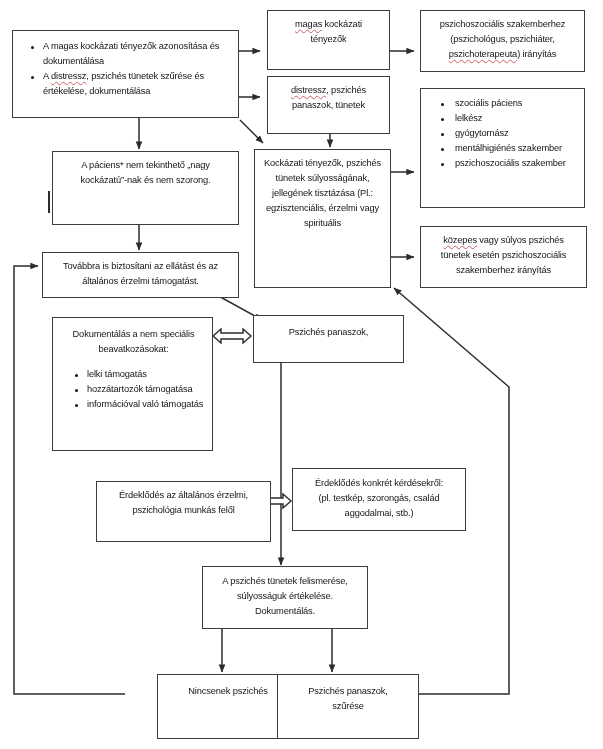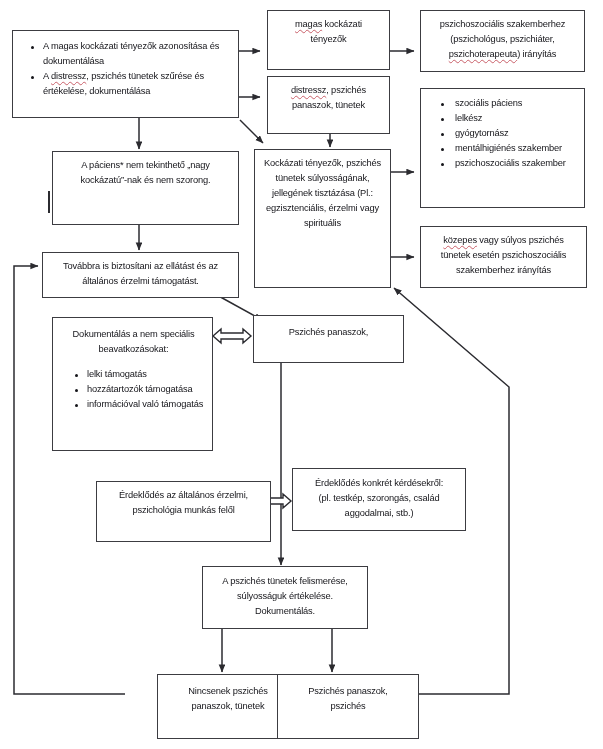--- a/index.html
+++ b/index.html
@@ -200,21 +200,20 @@
   </div>
 
   <div class="box" style="left:202px;top:566px;width:166px;height:63px;padding-top:7px;">
     <p>A pszichés tünetek felismerése,</p>
     <p>súlyosságuk értékelése.</p>
     <p>Dokumentálás.</p>
   </div>
 
   <div class="box" style="left:126px;top:674px;width:142px;height:65px;padding-top:9px;margin-left:31px;">
     <p>Nincsenek pszichés</p>
-    <p>panaszok, tünetek</p>
   </div>
 
   <div class="box" style="left:277px;top:674px;width:142px;height:65px;padding-top:9px;">
     <p>Pszichés panaszok,</p>
-    <p>pszichés</p>
+    <p>szűrése</p>
   </div>
 
 </div>
 
 </body></html>

